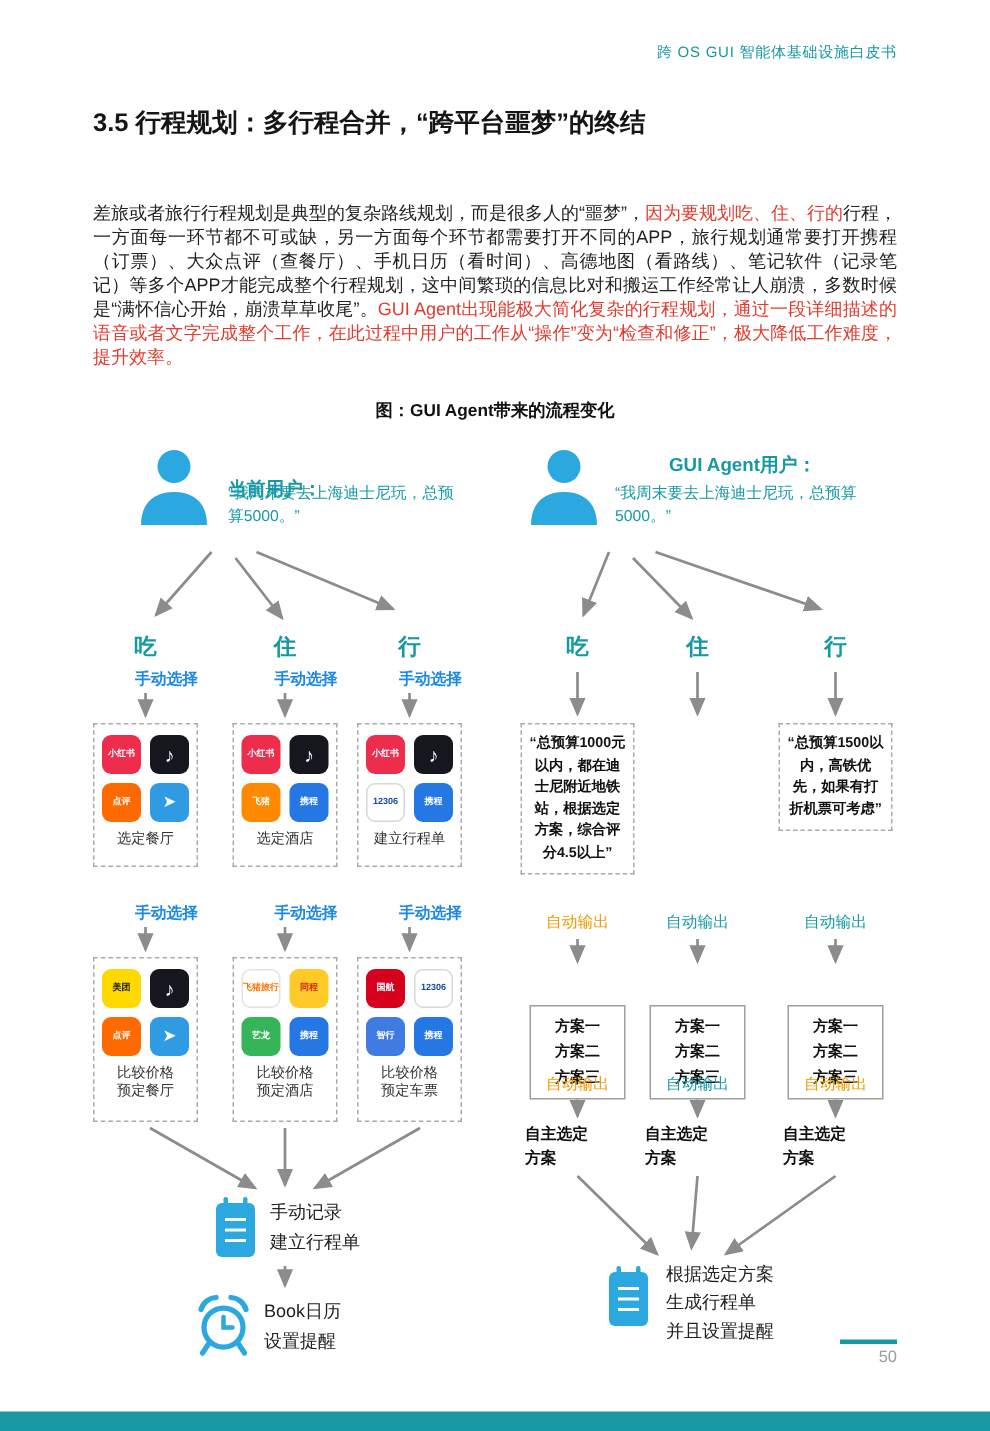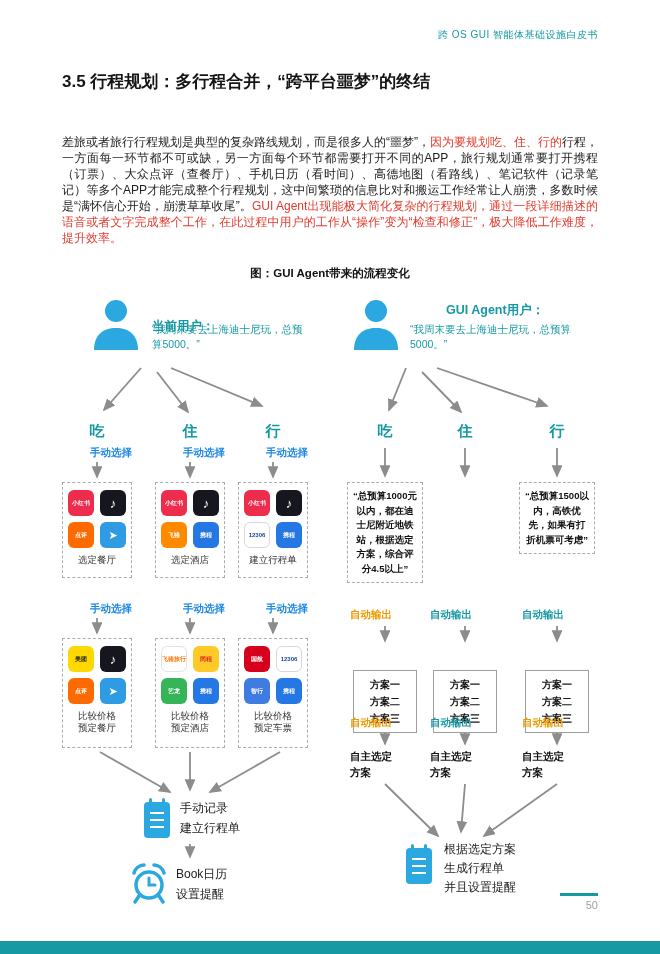--- a/index.html
+++ b/index.html
@@ -8,21 +8,21 @@
   .abs{position:absolute;}
   .doc-header{top:28px;right:62px;font-size:10px;color:#1799A4;letter-spacing:.5px;}
   .doc-title{top:70px;left:62px;width:536px;font-size:17px;font-weight:700;color:#151515;}
   .body-text{top:134px;left:62px;width:536px;font-size:12px;line-height:16px;color:#222;text-align:justify;}
   .seg-red{color:#E23B2E;}
   .fig-caption{top:266px;left:62px;width:536px;text-align:center;font-size:11.5px;font-weight:700;color:#111;}
   .user-label{font-size:12.5px;font-weight:700;color:#1799A4;}
   .user-quote{font-size:10.5px;line-height:15px;color:#1799A4;}
   .cat{font-size:15px;font-weight:700;color:#1799A4;text-align:center;width:40px;}
   .step-manual{font-size:10.5px;font-weight:700;color:#1E88E5;text-align:right;width:70px;}
-  .step-auto{font-size:10.5px;font-weight:700;text-align:left;width:70px;}
+  .step-auto{font-size:10.5px;font-weight:400;text-align:center;width:70px;}
   .auto-orange{color:#F09A00;}
   .auto-teal{color:#1799A4;}
   .appbox{border:1.5px dashed #ABABAB;background:#fff;box-sizing:border-box;padding:7px 0 5px;width:70px;}
   .app-grid{display:flex;flex-wrap:wrap;gap:6px;width:58px;margin:0 auto;}
   .tile{width:26px;height:26px;border-radius:6px;display:flex;align-items:center;justify-content:center;
         font-size:6px;font-weight:700;text-align:center;line-height:7px;box-sizing:border-box;overflow:hidden;}
   .appbox .cap{margin-top:6px;text-align:center;font-size:9.5px;color:#333;white-space:pre-line;line-height:12px;}
   .reqbox{border:1.5px dashed #ABABAB;background:#fff;box-sizing:border-box;padding:6px 4px;width:76px;
           font-size:9.5px;font-weight:700;line-height:14.5px;color:#111;text-align:center;}
   .planbox{border:1px solid #9E9E9E;background:#fff;box-sizing:border-box;padding:5px 0;width:64px;

